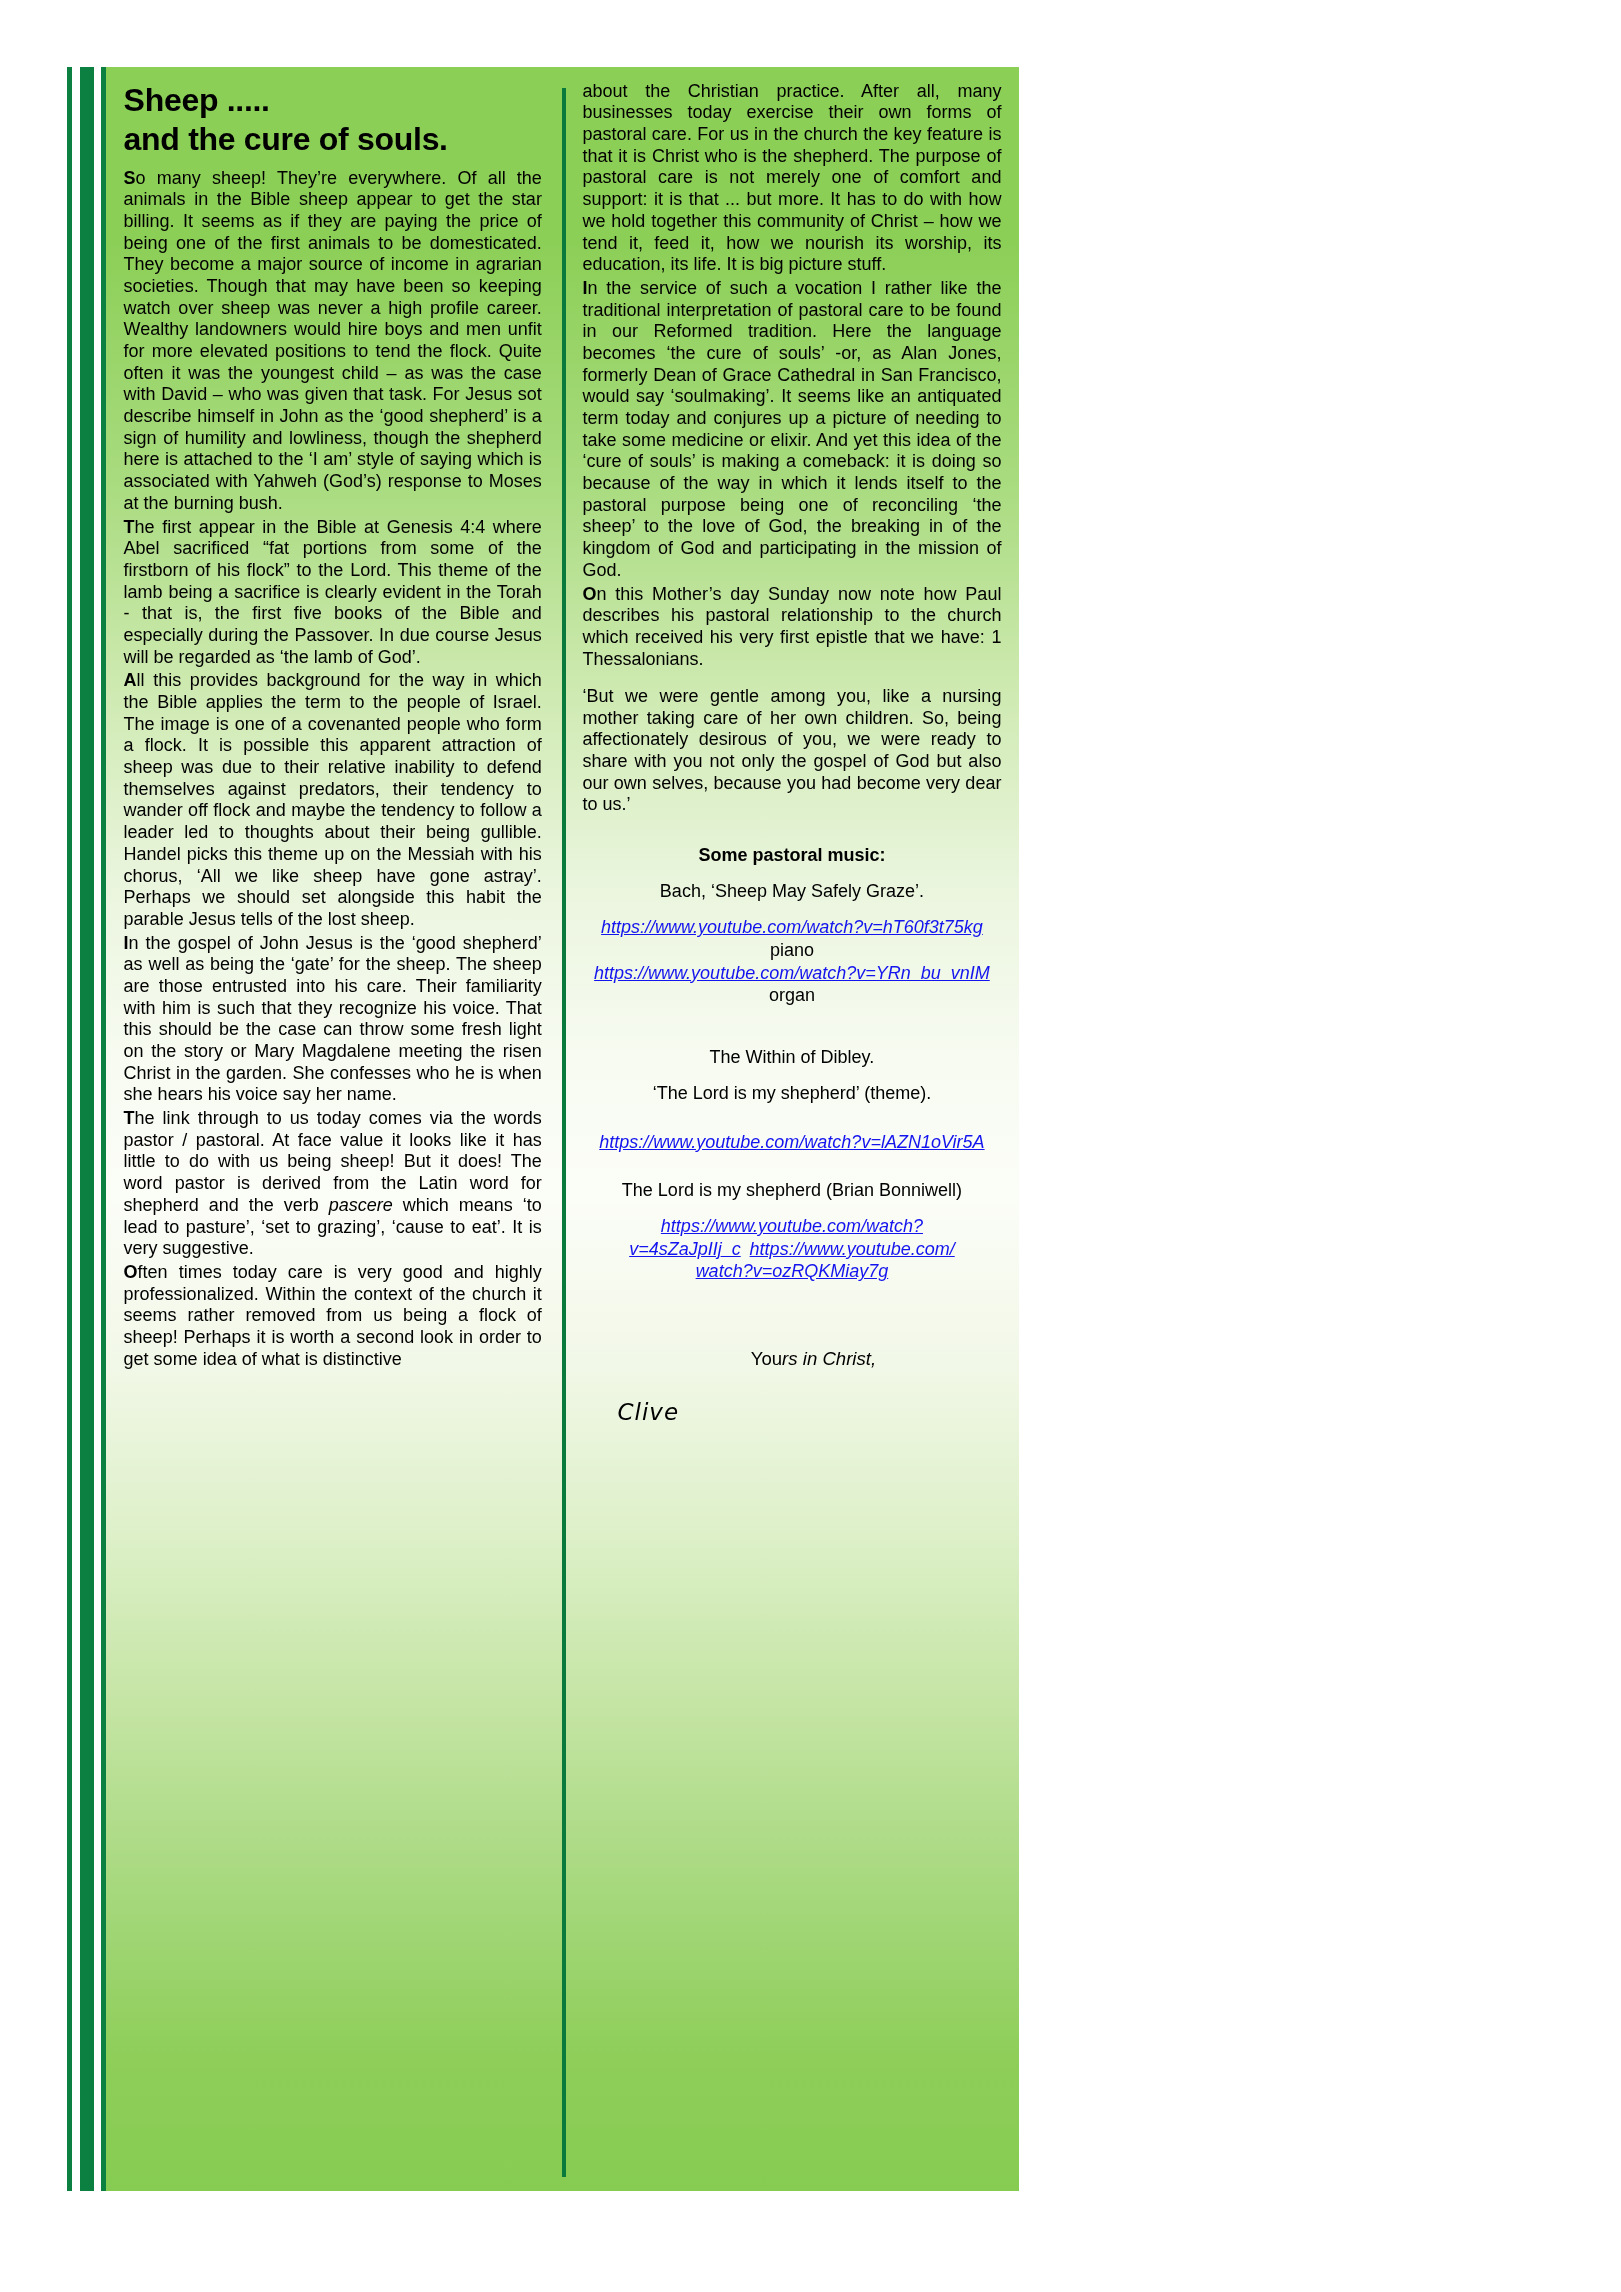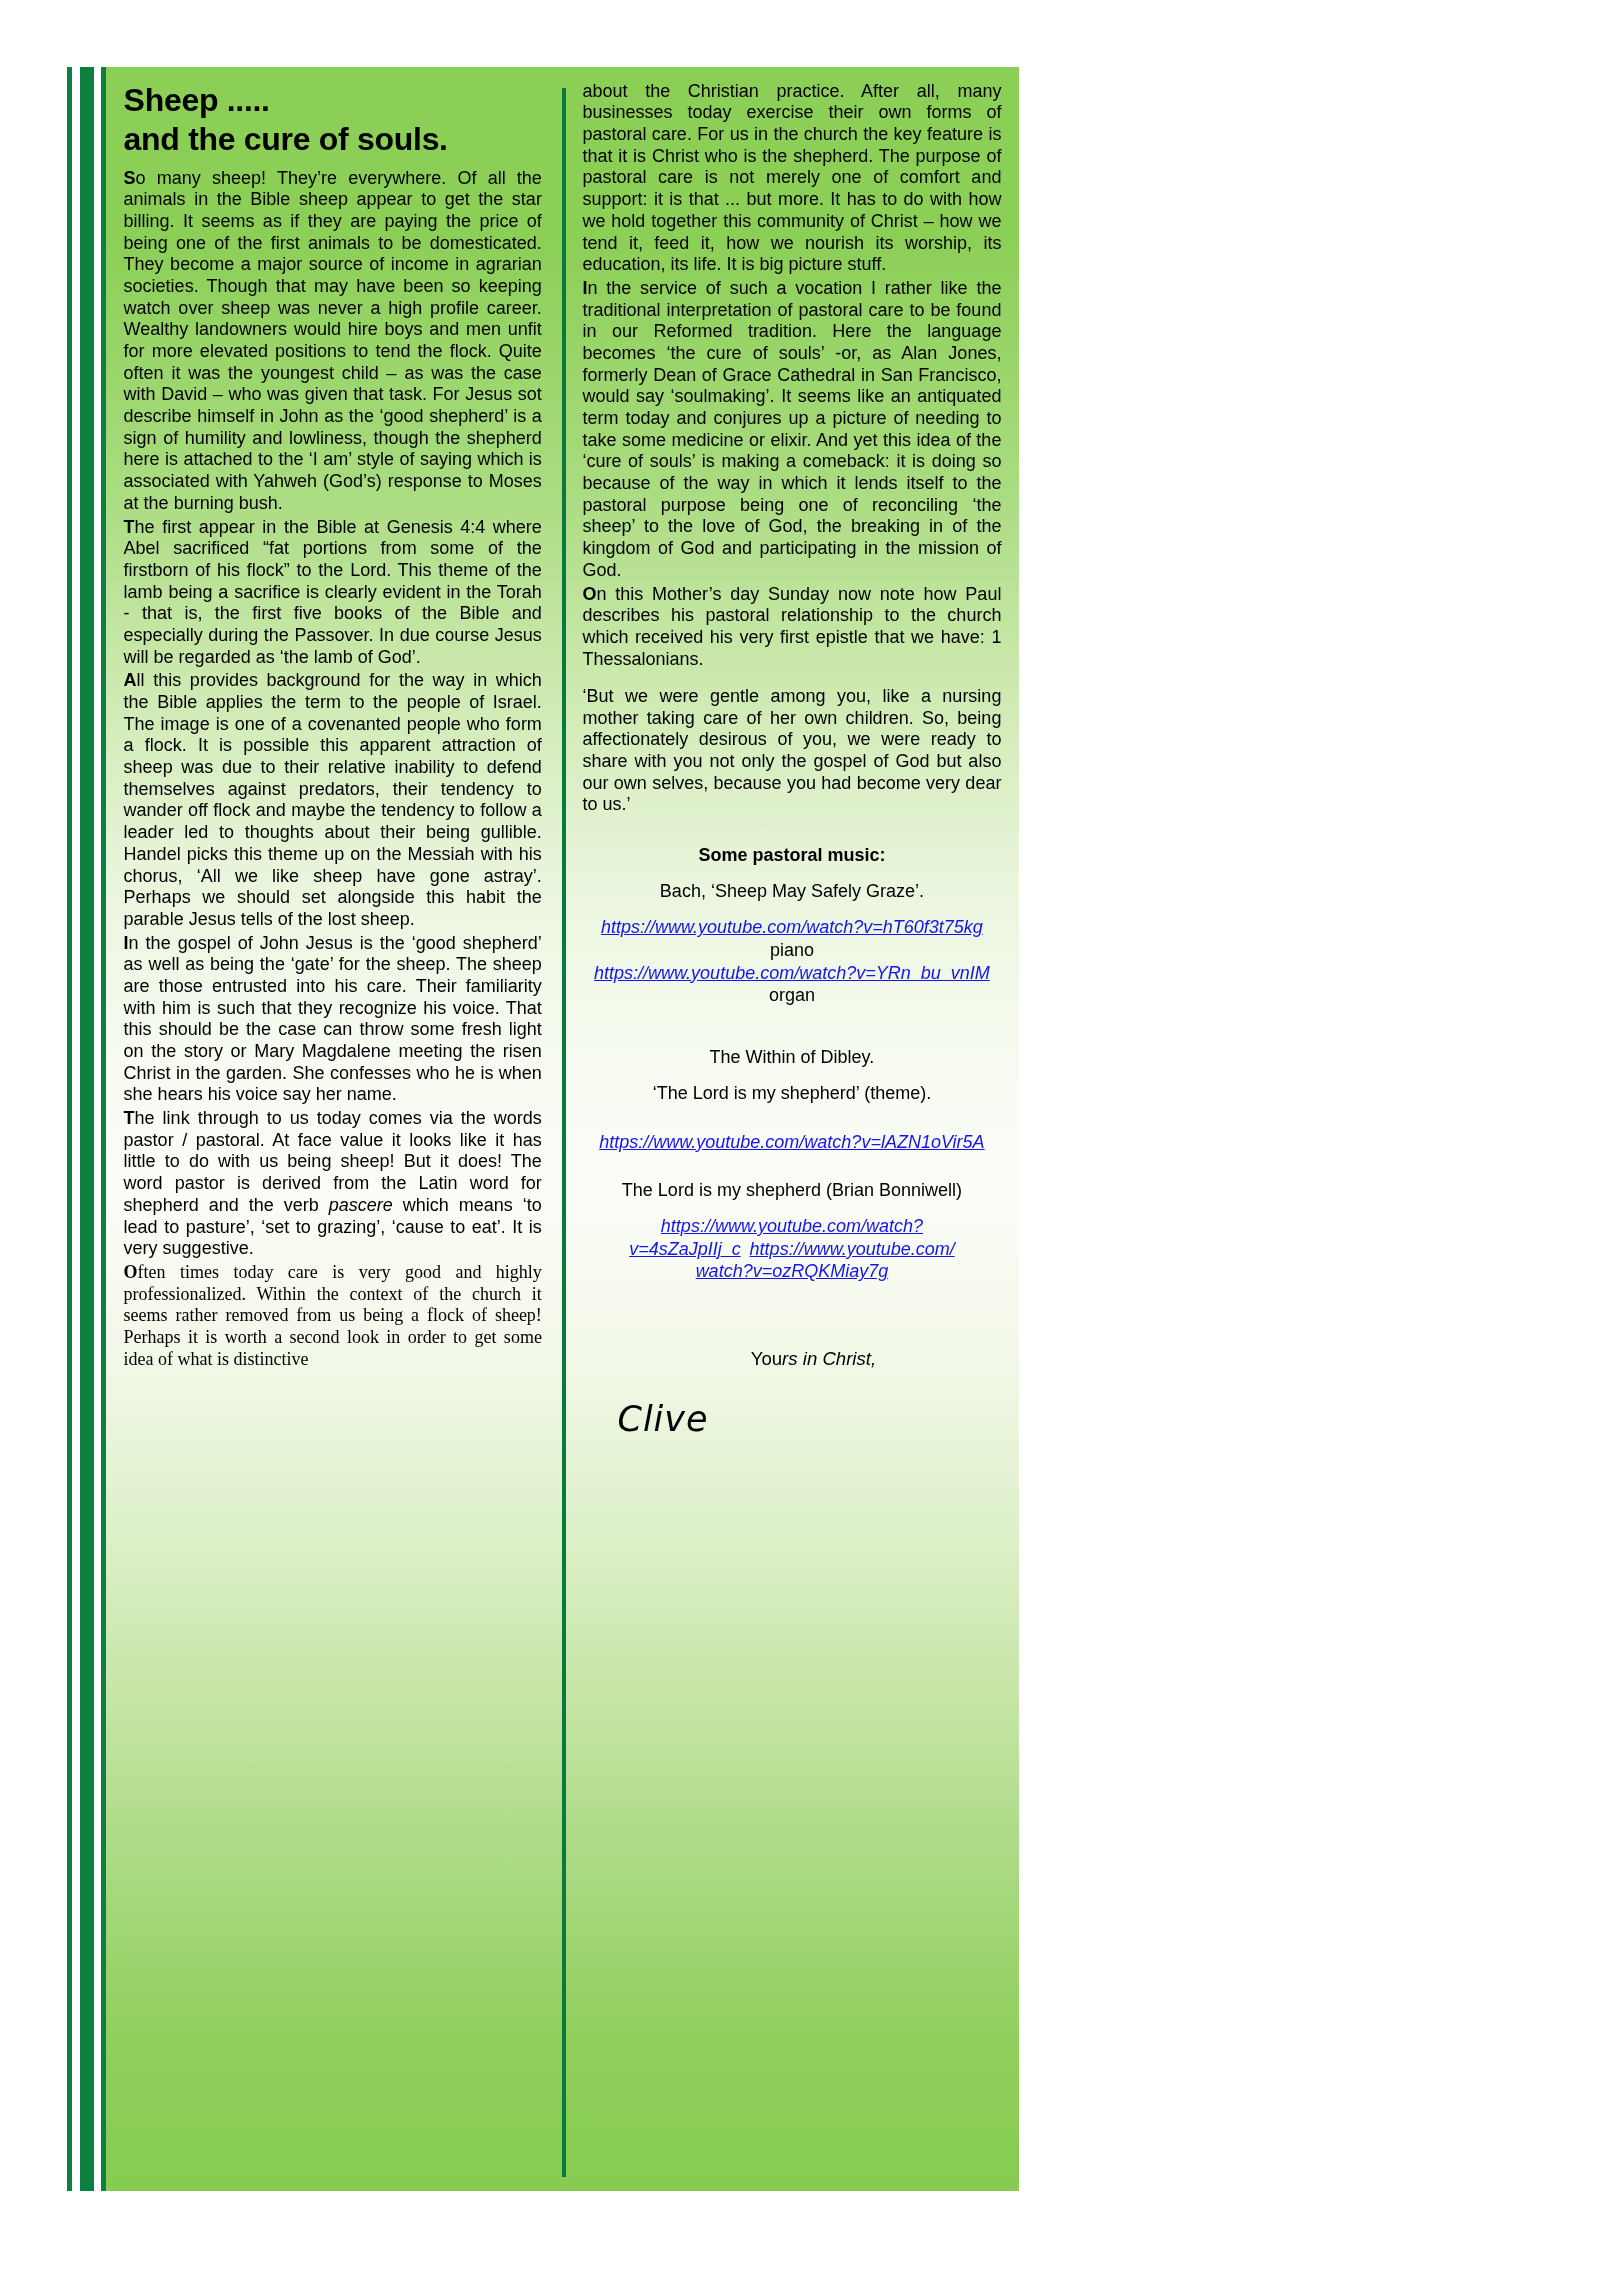--- a/index.html
+++ b/index.html
@@ -108,21 +108,21 @@
 
   
   p.body {
     margin: 0 0 2px 0;
     font-size: 18px;
     line-height: 1.205;
     text-align: justify;
     color: #000000;
     hyphens: none;
   }
-  p.body.last { margin-bottom: 0; font-family: Liberation Serif, serif; }
+  p.body.last { margin-bottom: 0; }
   .dropcap {
     font-weight: bold;
   }
   .ital { font-style: italic; }
 
   
   .center-line {
     text-align: center;
     font-size: 18px;
     line-height: 1.26;
@@ -151,21 +151,21 @@
   #signoff {
     font-size: 18.6px;
     color: #000000;
     margin: 0 0 0 43px;
     text-align: center;
   }
   #signoff .run-in { font-style: normal; }
   #signoff .run-rest { font-style: italic; }
   #signature {
     font-family: "DejaVu Sans", sans-serif;
-    font-size: 35px;
+    font-size: 23px;
     font-style: italic;
     color: #000000;
     margin: 29px 0 0 35px;
     letter-spacing: 1px;
   }
 </style>
 </head>
 <body>
 
 <div id="page">

